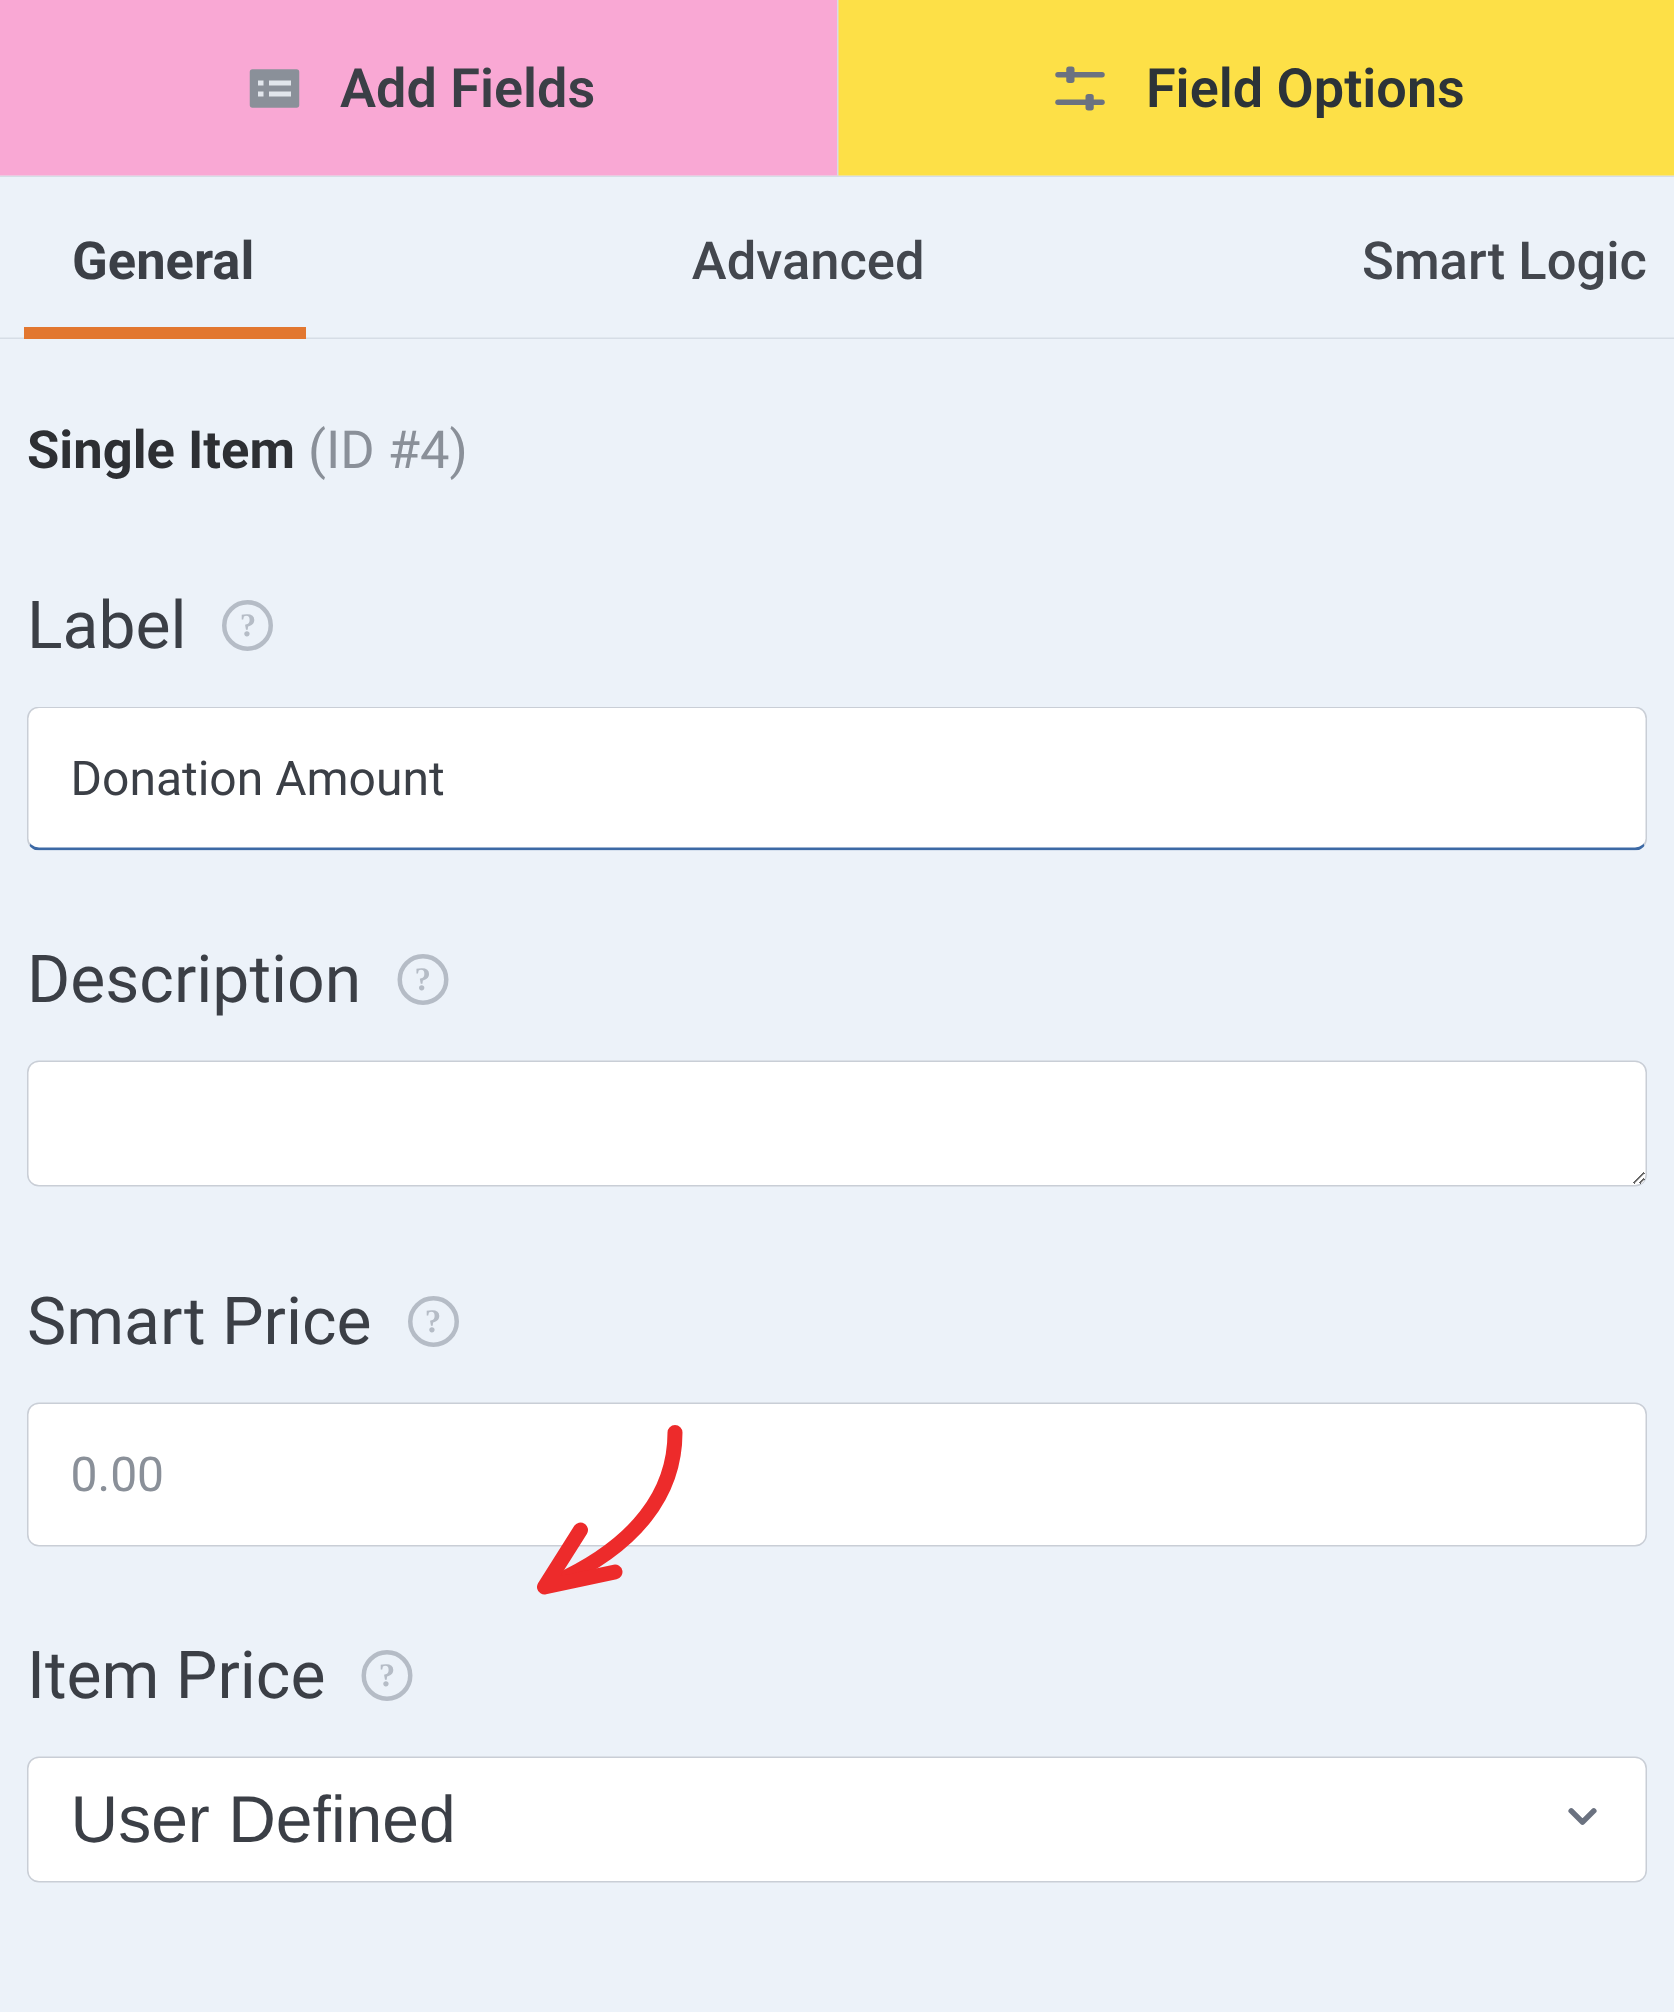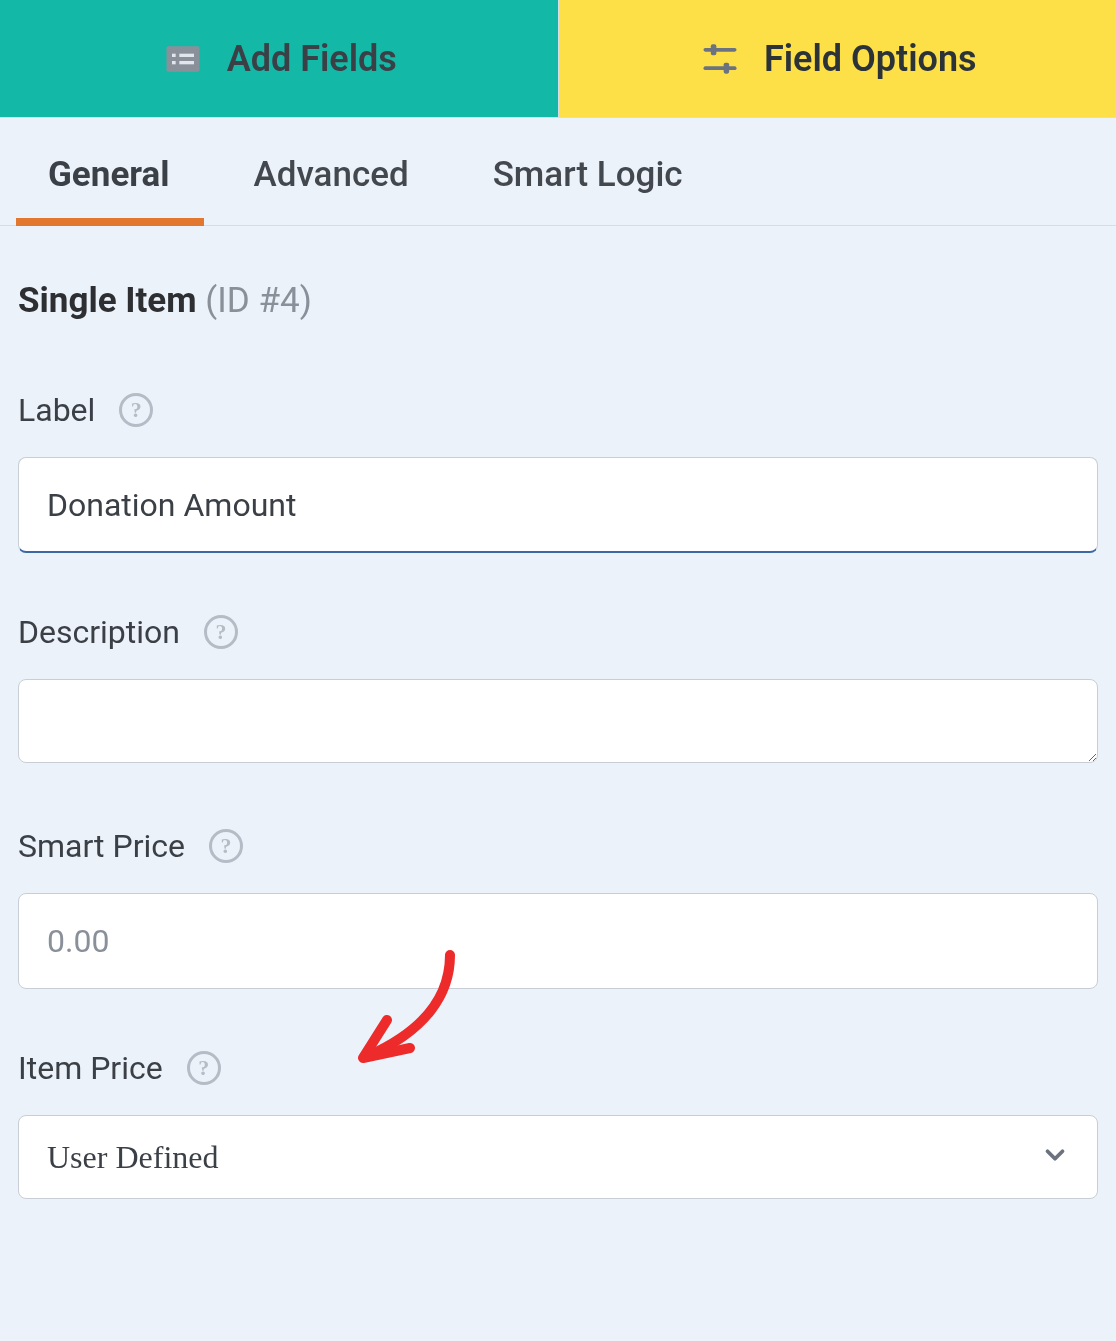--- a/index.html
+++ b/index.html
@@ -24,21 +24,21 @@
       display: flex;
       align-items: center;
       justify-content: center;
       gap: 22px;
       font-size: 36px;
       font-weight: 600;
       color: #3b3f46;
       cursor: pointer;
     }
     .top-tab.inactive {
-      background: #14b8a6;
+      background: #f9a8d4;
       border-right: 1px solid #d6dde6;
     }
     .top-tab.active {
       background: #fde047;
       color: #2c3338;
     }
     .top-tab .icon-wrap {
       display: inline-flex;
       align-items: center;
       justify-content: center;
@@ -47,20 +47,21 @@
     }
     .top-tab .icon-wrap svg {
       width: 44px;
       height: 44px;
     }
     .sub-tabs {
       display: flex;
       gap: 84px;
       padding: 36px 18px 0 48px;
       border-bottom: 1px solid #d6dde6;
+      justify-content: space-between;
     }
     .sub-tab {
       font-size: 35px;
       font-weight: 700;
       color: #3b3f46;
       padding-bottom: 30px;
       position: relative;
       cursor: pointer;
     }
     .sub-tab.inactive {
@@ -92,21 +93,21 @@
     .field-group {
       margin-bottom: 60px;
     }
     .field-label-row {
       display: flex;
       align-items: center;
       gap: 24px;
       margin-bottom: 28px;
     }
     .field-label-text {
-      font-size: 32px;
+      font-size: 44px;
       font-weight: 400;
       color: #3b3f46;
     }
     .help-circle {
       width: 34px;
       height: 34px;
       border: 3px solid #b5bcc6;
       border-radius: 50%;
       display: inline-flex;
       align-items: center;
@@ -149,28 +150,28 @@
     .select-wrap {
       position: relative;
       width: 100%;
     }
     .select-input {
       width: 100%;
       height: 84px;
       border: 1px solid #c9ced6;
       border-radius: 8px;
       background: #ffffff;
-      font-size: 32px;
+      font-size: 44px;
       color: #3b3f46;
       padding: 0 80px 0 28px;
       appearance: none;
       -webkit-appearance: none;
       -moz-appearance: none;
       cursor: pointer;
-      font-family: Liberation Serif, serif;
+      font-family: Liberation Sans, sans-serif;
     }
     .select-chevron {
       position: absolute;
       right: 28px;
       top: 50%;
       transform: translateY(-50%);
       pointer-events: none;
     }
     .select-chevron svg {
       width: 30px;

